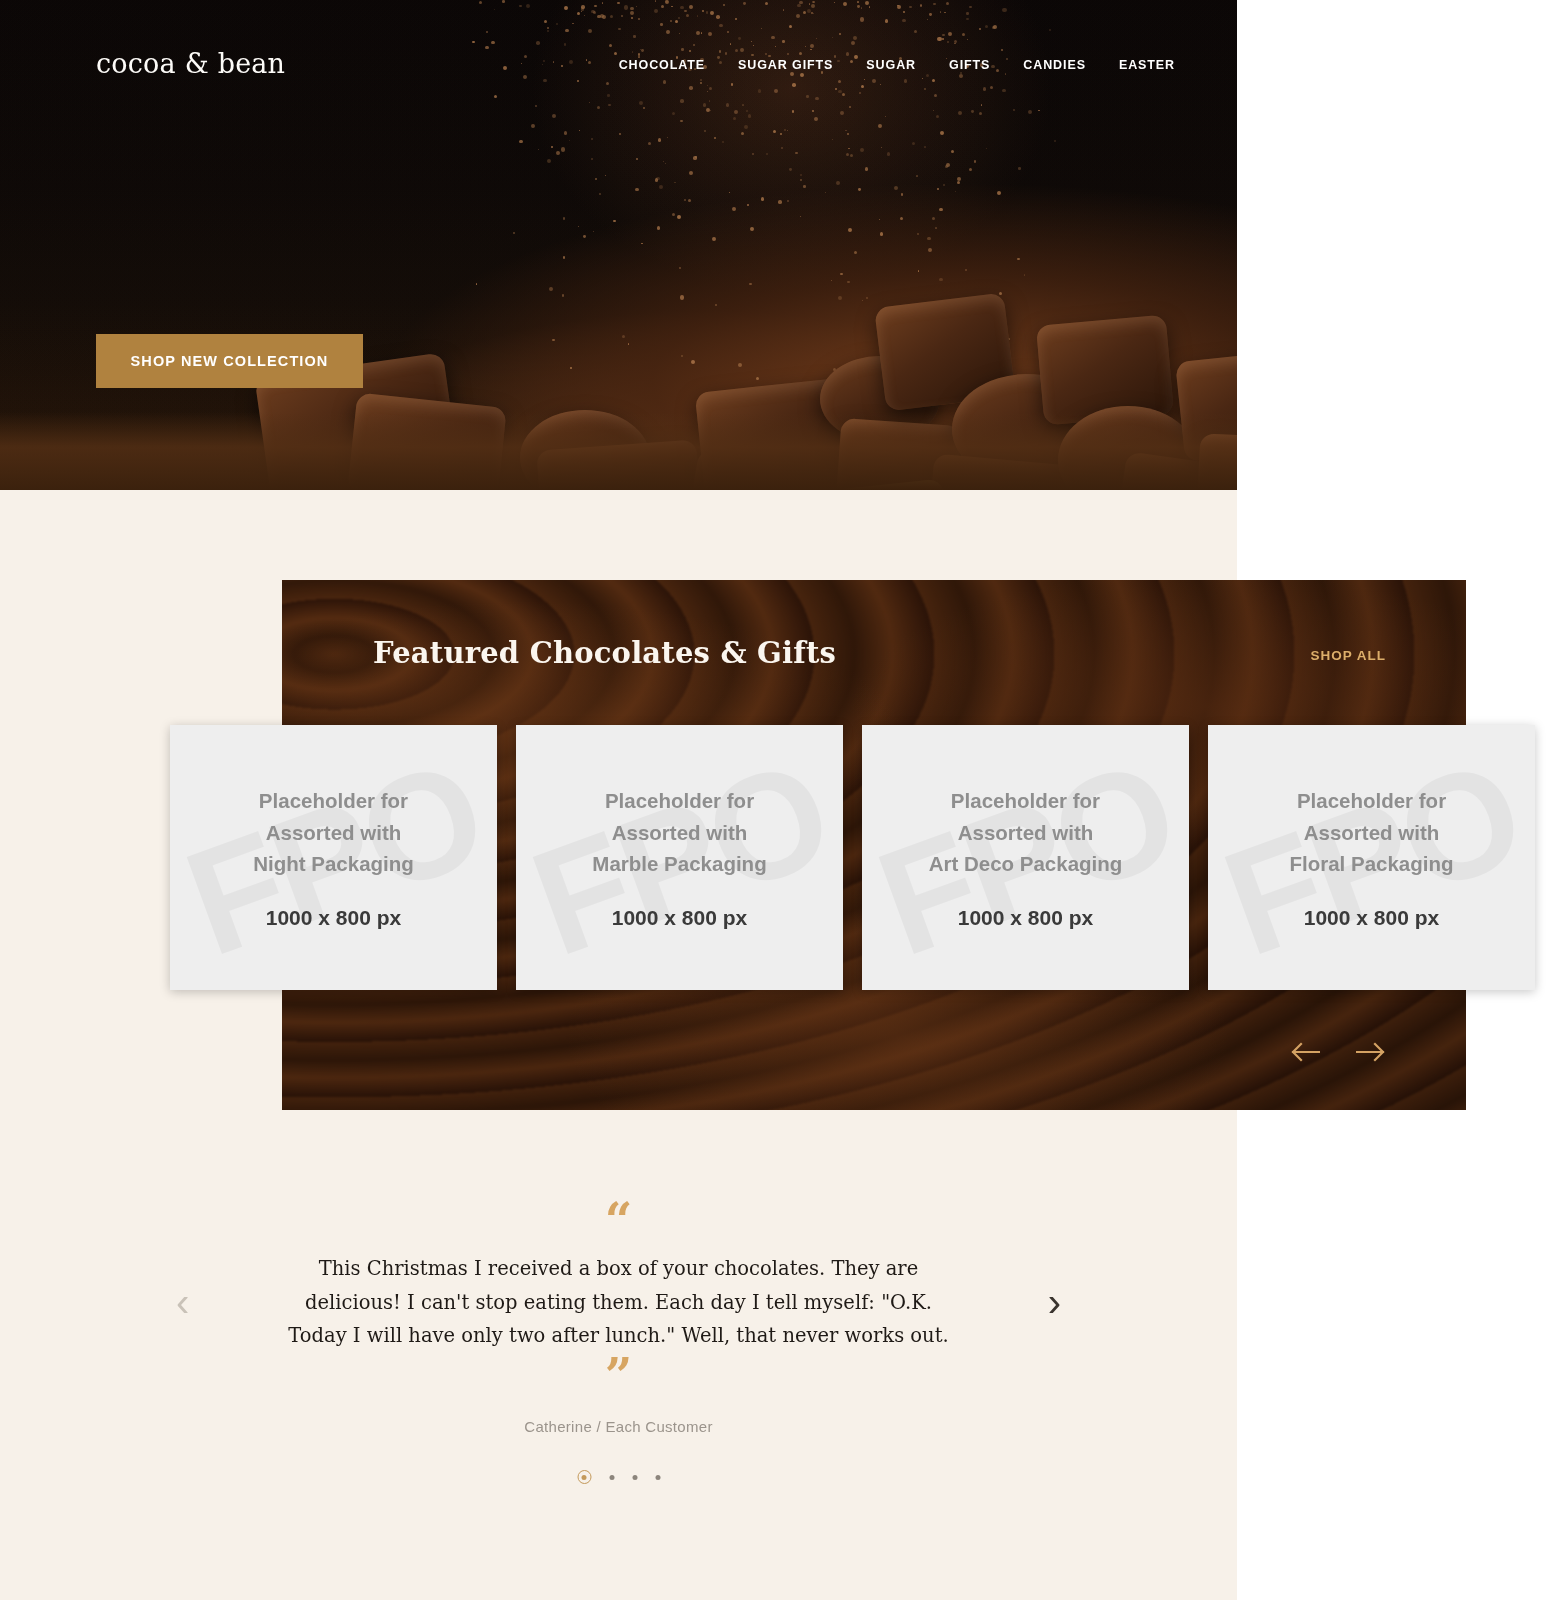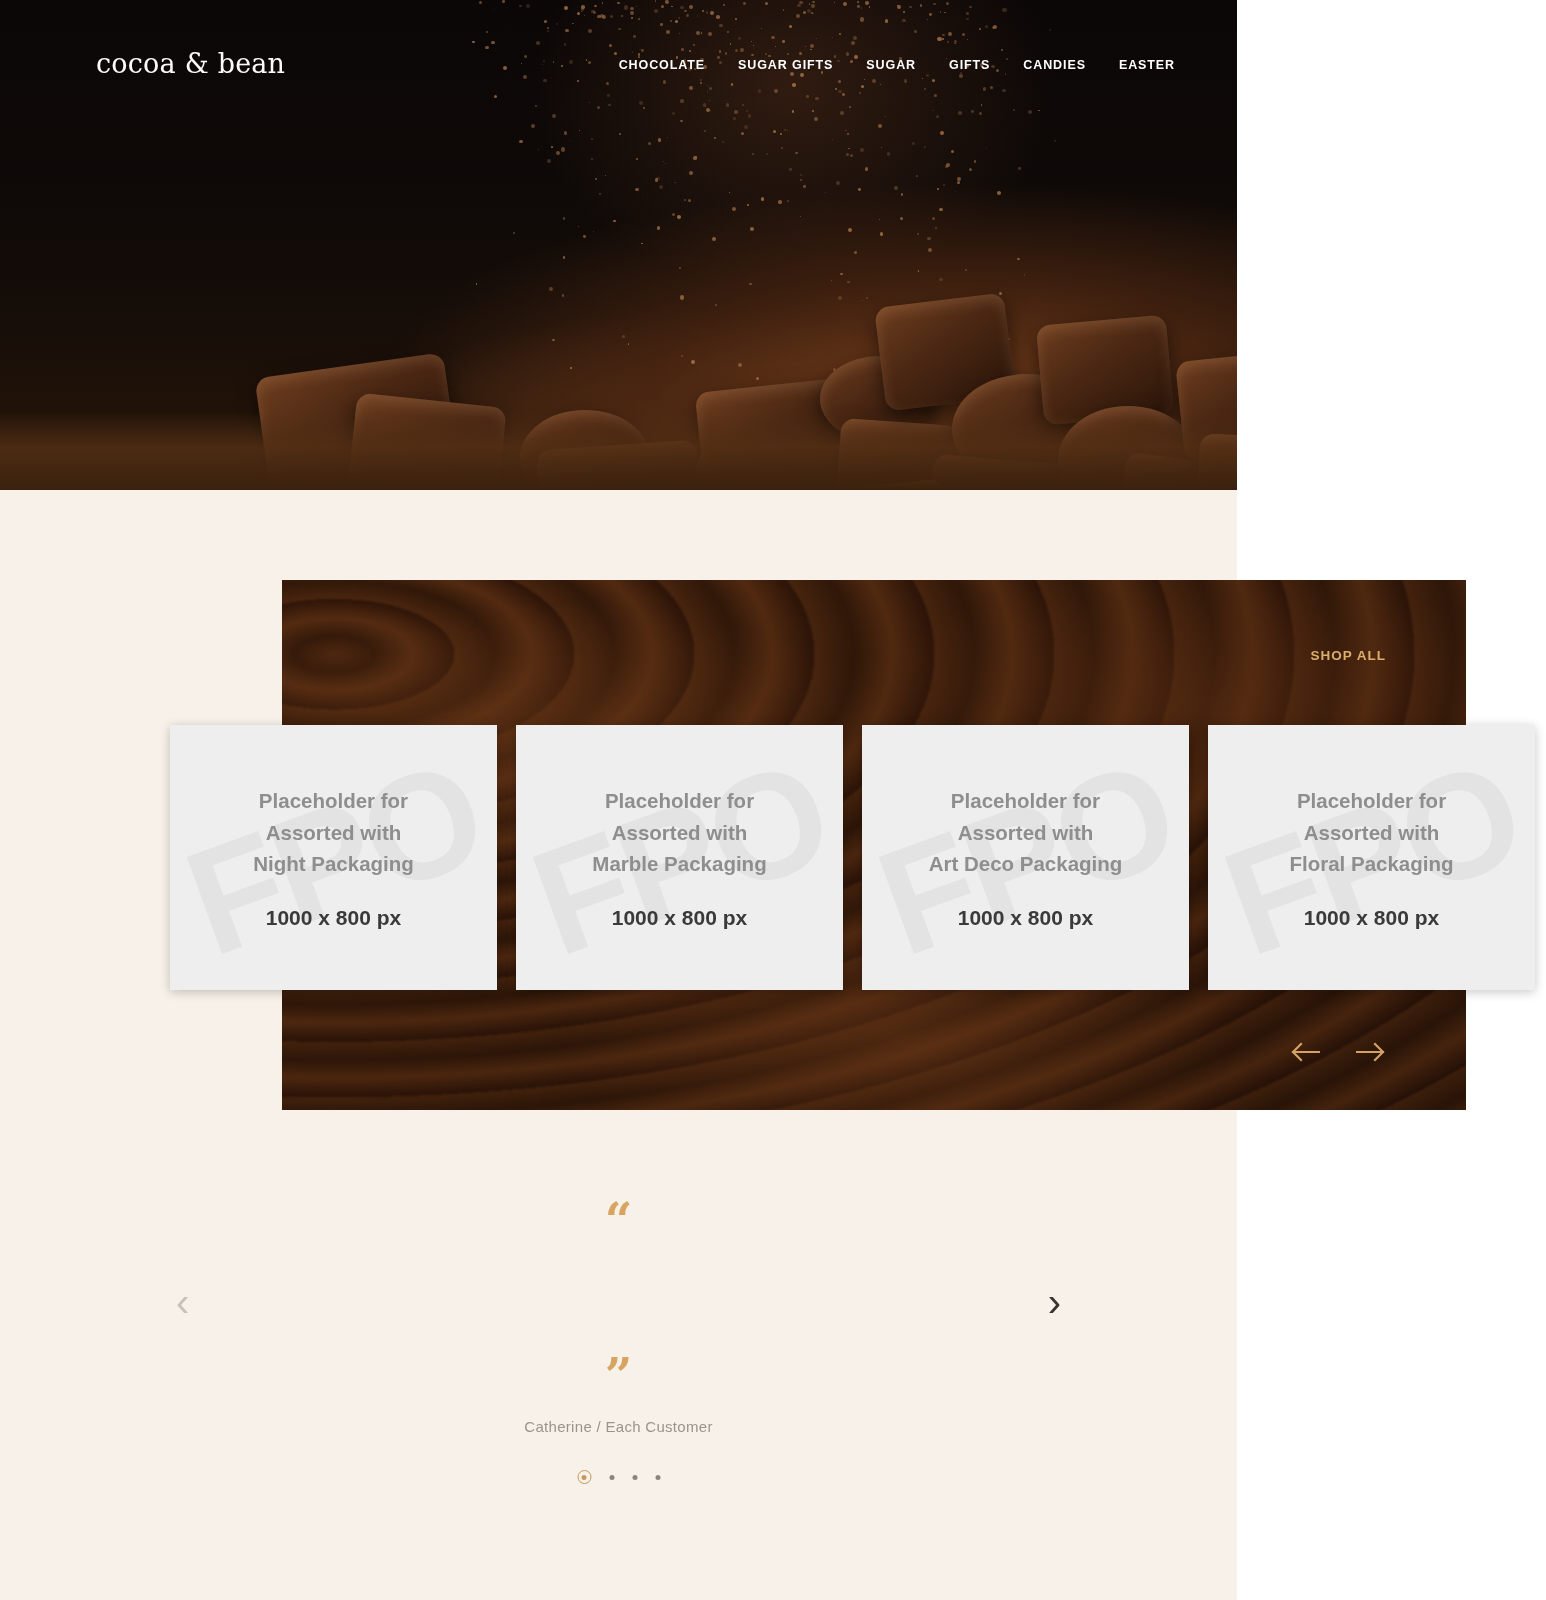--- a/index.html
+++ b/index.html
@@ -811,27 +811,29 @@
       <nav class="nav">
         <span class="nav-item">CHOCOLATE</span>
         <span class="nav-item">SUGAR GIFTS</span>
         <span class="nav-item">SUGAR</span>
         <span class="nav-item">GIFTS</span>
         <span class="nav-item">CANDIES</span>
         <span class="nav-item">EASTER</span>
       </nav>
 
 
+      <button class="cta-btn">SHOP NEW COLLECTION</button>
     </div>
   </section>
 
   <section class="featured">
     <div class="featured-bg"></div>
     <div class="featured-bg2"></div>
 
+    <h2 class="featured-title">Featured Chocolates &amp; Gifts</h2>
     <a class="shop-all">SHOP ALL</a>
 
     <div class="carousel-arrows">
       <span class="carr-arrow">
         <svg width="30" height="22" viewBox="0 0 30 22" fill="none">
           <path d="M29 11 H3 M11 3 L3 11 L11 19" stroke="#d4a263" stroke-width="2.2" stroke-linecap="square"></path>
         </svg>
       </span>
       <span class="carr-arrow">
         <svg width="30" height="22" viewBox="0 0 30 22" fill="none">
@@ -883,20 +885,21 @@
       </div>
     </div>
 
   </div>
 
   <section class="testimonial">
     <span class="t-arrow prev">‹</span>
     <span class="t-arrow next">›</span>
 
     <div class="quote-open">“</div>
+    <p class="quote-text">This Christmas I received a box of your chocolates. They are delicious! I can't stop eating them. Each day I tell myself: "O.K. Today I will have only two after lunch." Well, that never works out.</p>
     <div class="quote-close">”</div>
     <div class="quote-author">Catherine / Each Customer</div>
 
     <div class="dots">
       <span class="dot active"></span>
       <span class="dot"></span>
       <span class="dot"></span>
       <span class="dot"></span>
     </div>
   </section>

